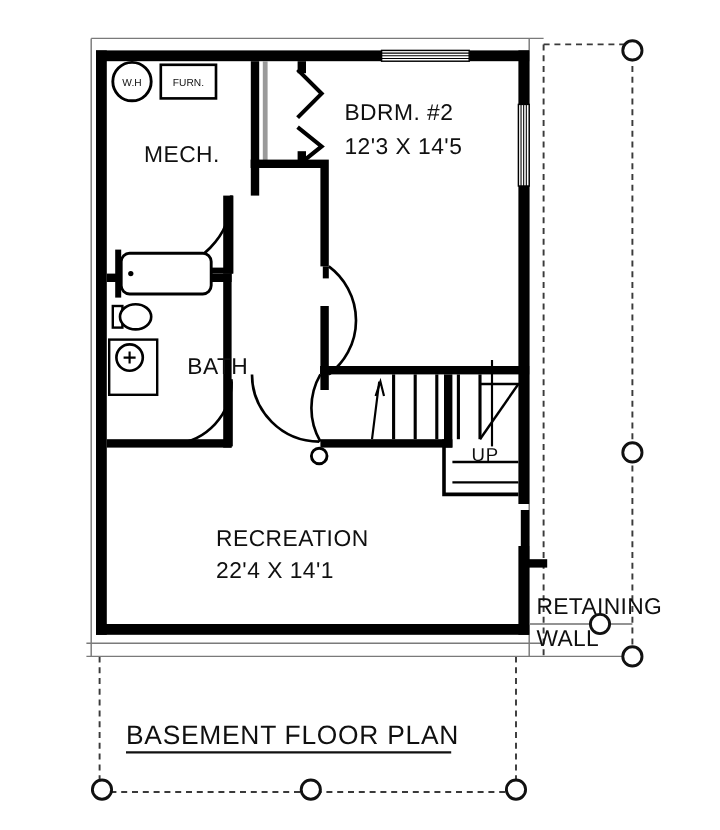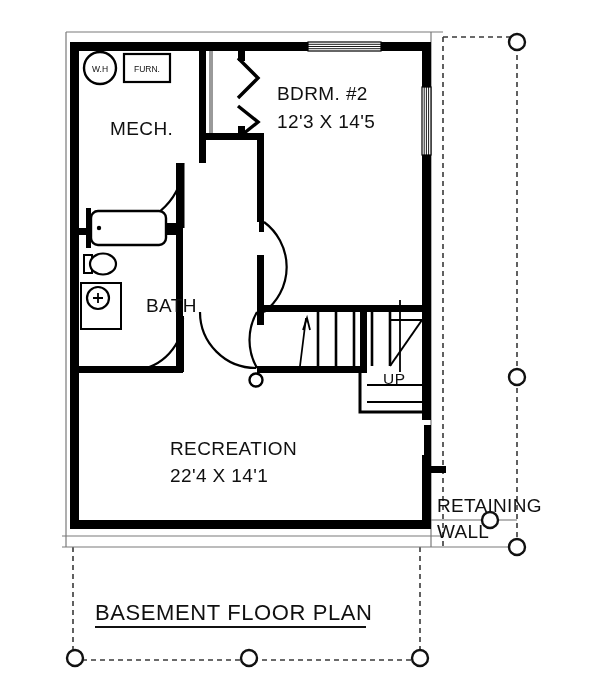--- a/index.html
+++ b/index.html
@@ -3,21 +3,21 @@
 <meta charset="utf-8">
 <style>
   html,body{margin:0;padding:0;background:#ffffff;}
   body{
     width:600px;height:692px;
     font-family:"Liberation Sans", sans-serif;
     color:#111;
     overflow:hidden;
     position:relative;
   }
-  #plan-root{position:absolute;inset:0;width:476px;height:692px;}
+  #plan-root{position:absolute;inset:0;width:476px;height:692px;padding-left:10px;}
   svg{display:block;}
   .lbl{
     font-family:"Liberation Sans", sans-serif;
     fill:#101010;
   }
 </style>
 </head>
 <body>
 
 <div id="plan-root">

